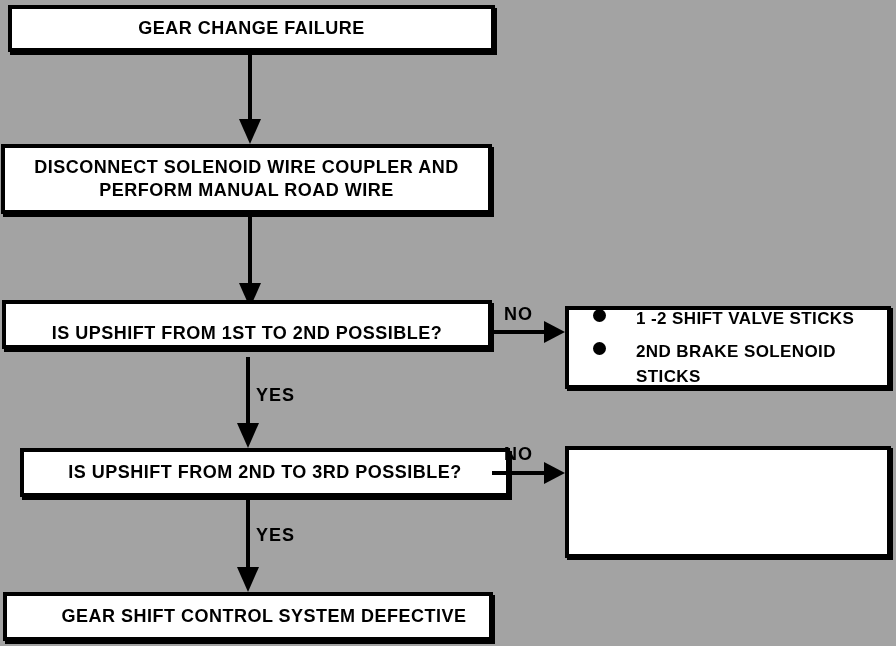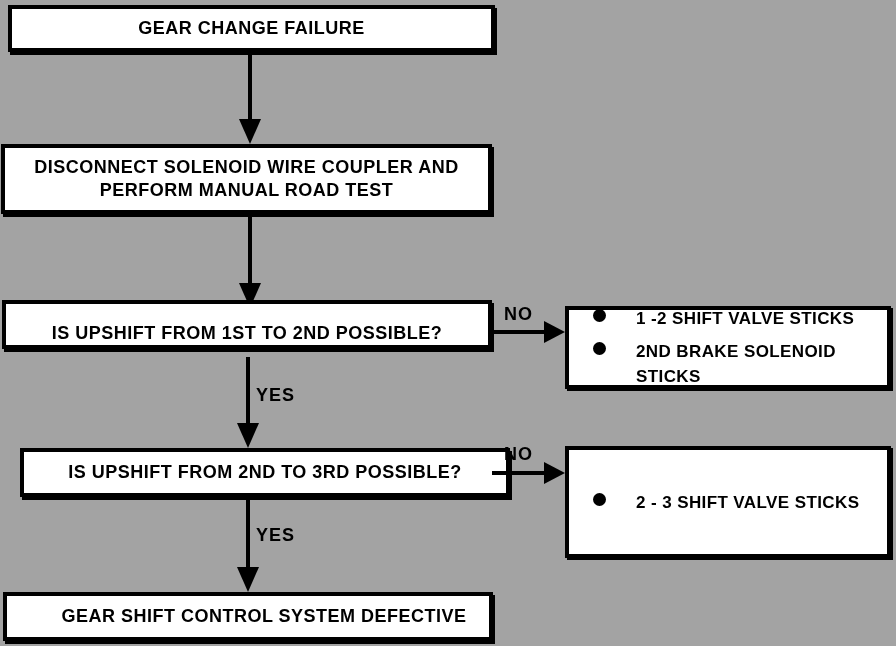--- a/index.html
+++ b/index.html
@@ -104,21 +104,21 @@
   <div class="box" style="left:8px; top:5px; width:487px; height:47px;">
     <span class="txt">GEAR CHANGE FAILURE</span>
   </div>
 
   <div class="vline" style="left:248px; top:52px; height:69px;"></div>
   <div class="head-down" style="left:239px; top:119px;"></div>
 
   <div class="box" style="left:1px; top:144px; width:491px; height:70px;">
     <span class="txt">
       <span>DISCONNECT SOLENOID WIRE COUPLER AND</span><br>
-      <span>PERFORM MANUAL ROAD TEST</span>
+      <span>PERFORM MANUAL ROAD WIRE</span>
     </span>
   </div>
 
   <div class="vline" style="left:248px; top:214px; height:71px;"></div>
   <div class="head-down" style="left:239px; top:283px;"></div>
 
   <div class="box" style="left:2px; top:300px; width:490px; height:49px;align-items:flex-end;">
     <span class="txt">IS UPSHIFT FROM 1ST TO 2ND POSSIBLE?</span>
   </div>
 
@@ -143,24 +143,20 @@
 
   <div class="box" style="left:20px; top:448px; width:490px; height:49px;">
     <span class="txt">IS UPSHIFT FROM 2ND TO 3RD POSSIBLE?</span>
   </div>
 
   <div class="edge-label" style="left:504px; top:444px;">NO</div>
   <div class="hline" style="left:492px; top:471px; width:54px;"></div>
   <div class="head-right" style="left:544px; top:462px;"></div>
 
   <div class="listbox" style="left:565px; top:446px; width:326px; height:112px; gap:16px;">
-    <div class="bullet-row">
-      <span class="bullet-dot"></span>
-      <span class="bullet-text">2 - 3 SHIFT VALVE STICKS</span>
-    </div>
   </div>
 
   <div class="vline" style="left:246px; top:497px; height:70px;"></div>
   <div class="edge-label" style="left:256px; top:525px;">YES</div>
   <div class="head-down" style="left:237px; top:567px;"></div>
 
   <div class="box" style="left:3px; top:592px; width:490px; height:49px;padding-left:32px;">
     <span class="txt">GEAR SHIFT CONTROL SYSTEM DEFECTIVE</span>
   </div>
 

